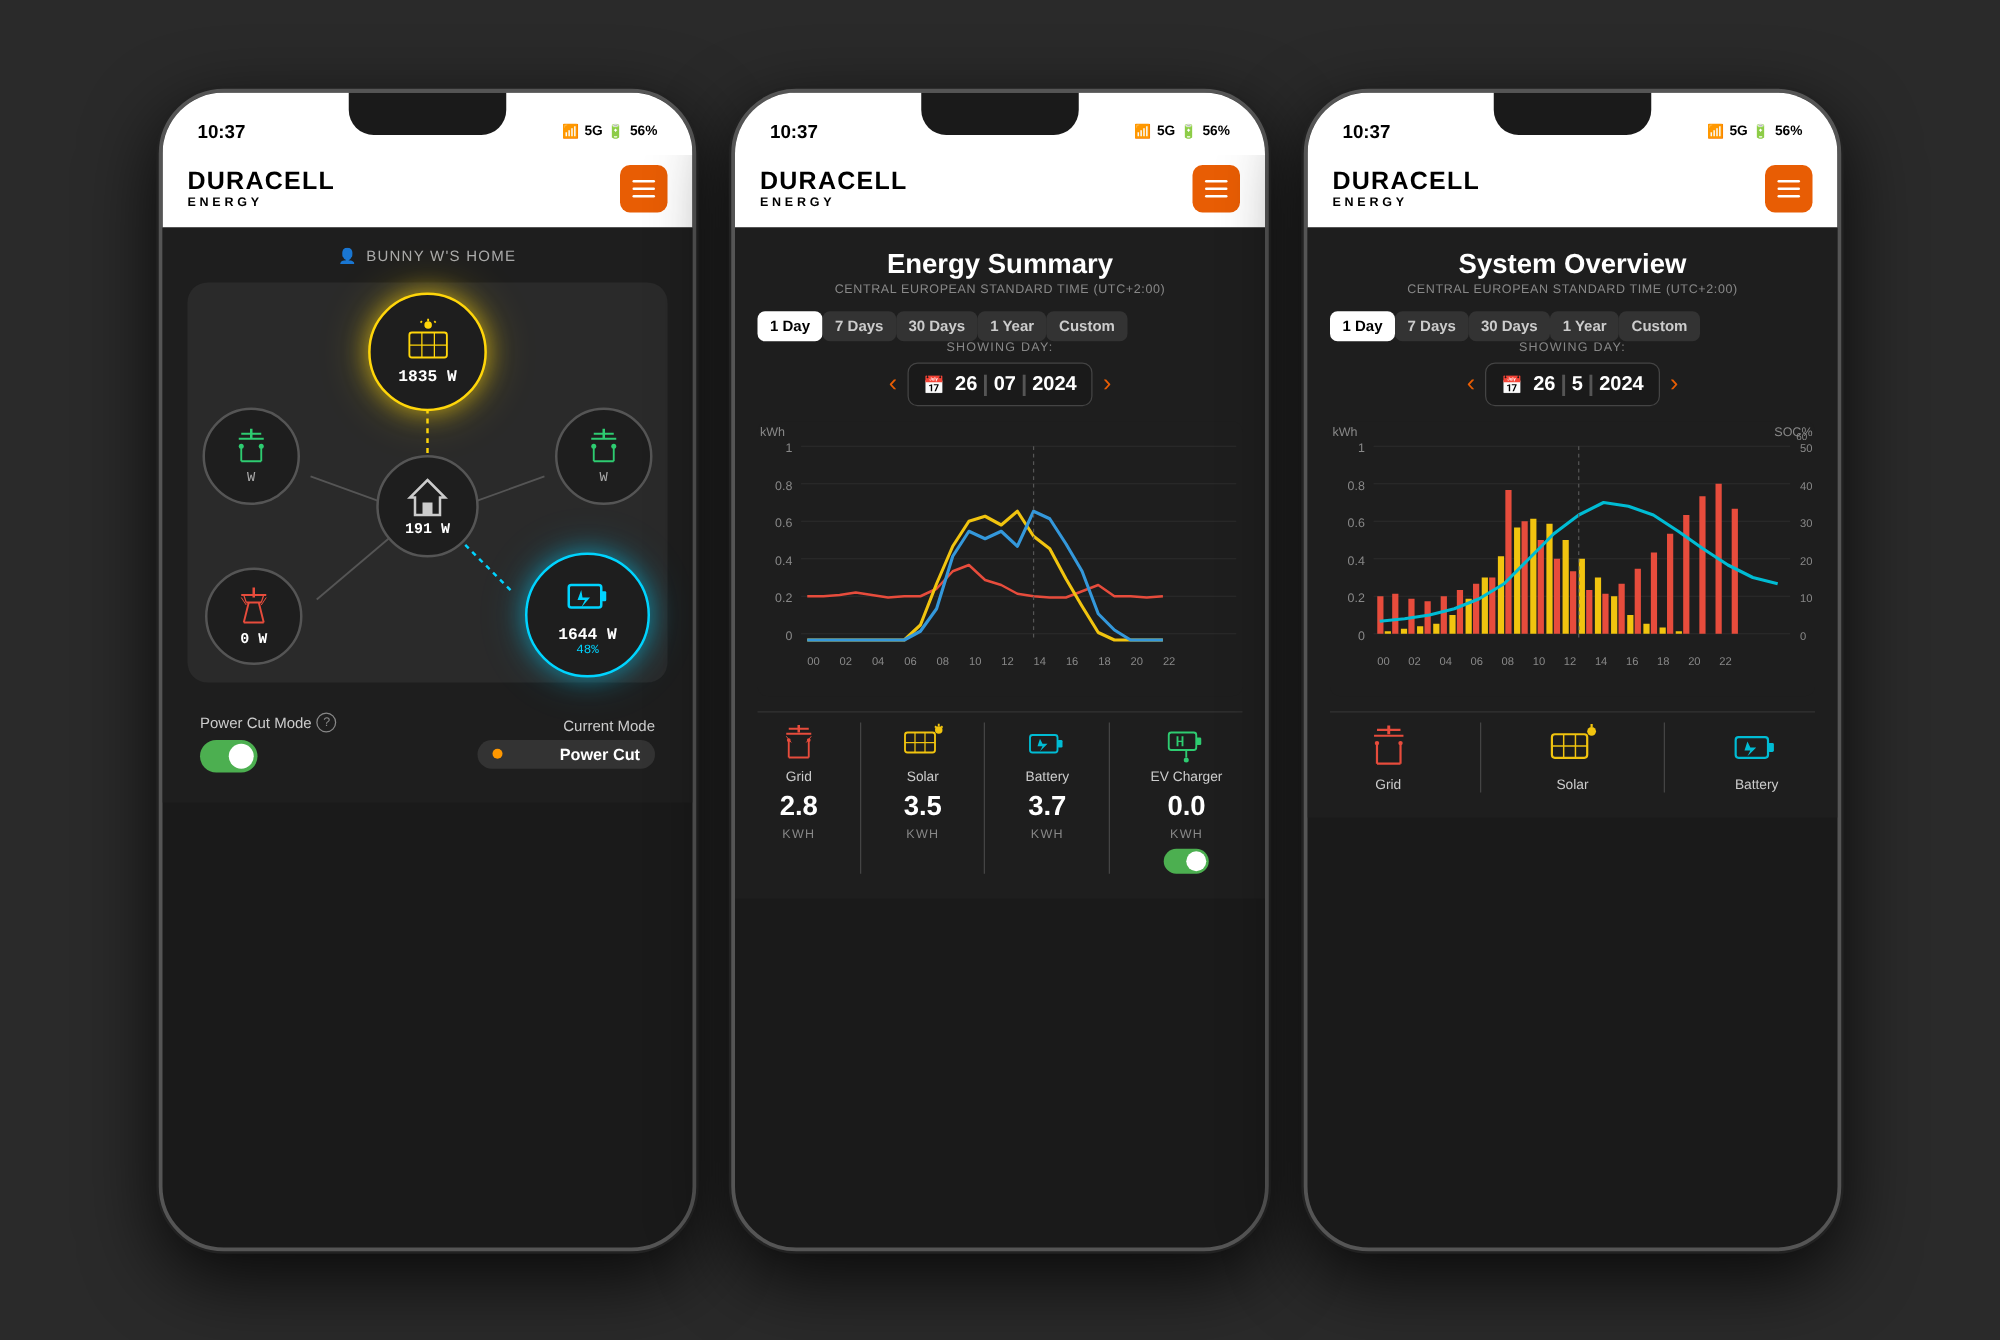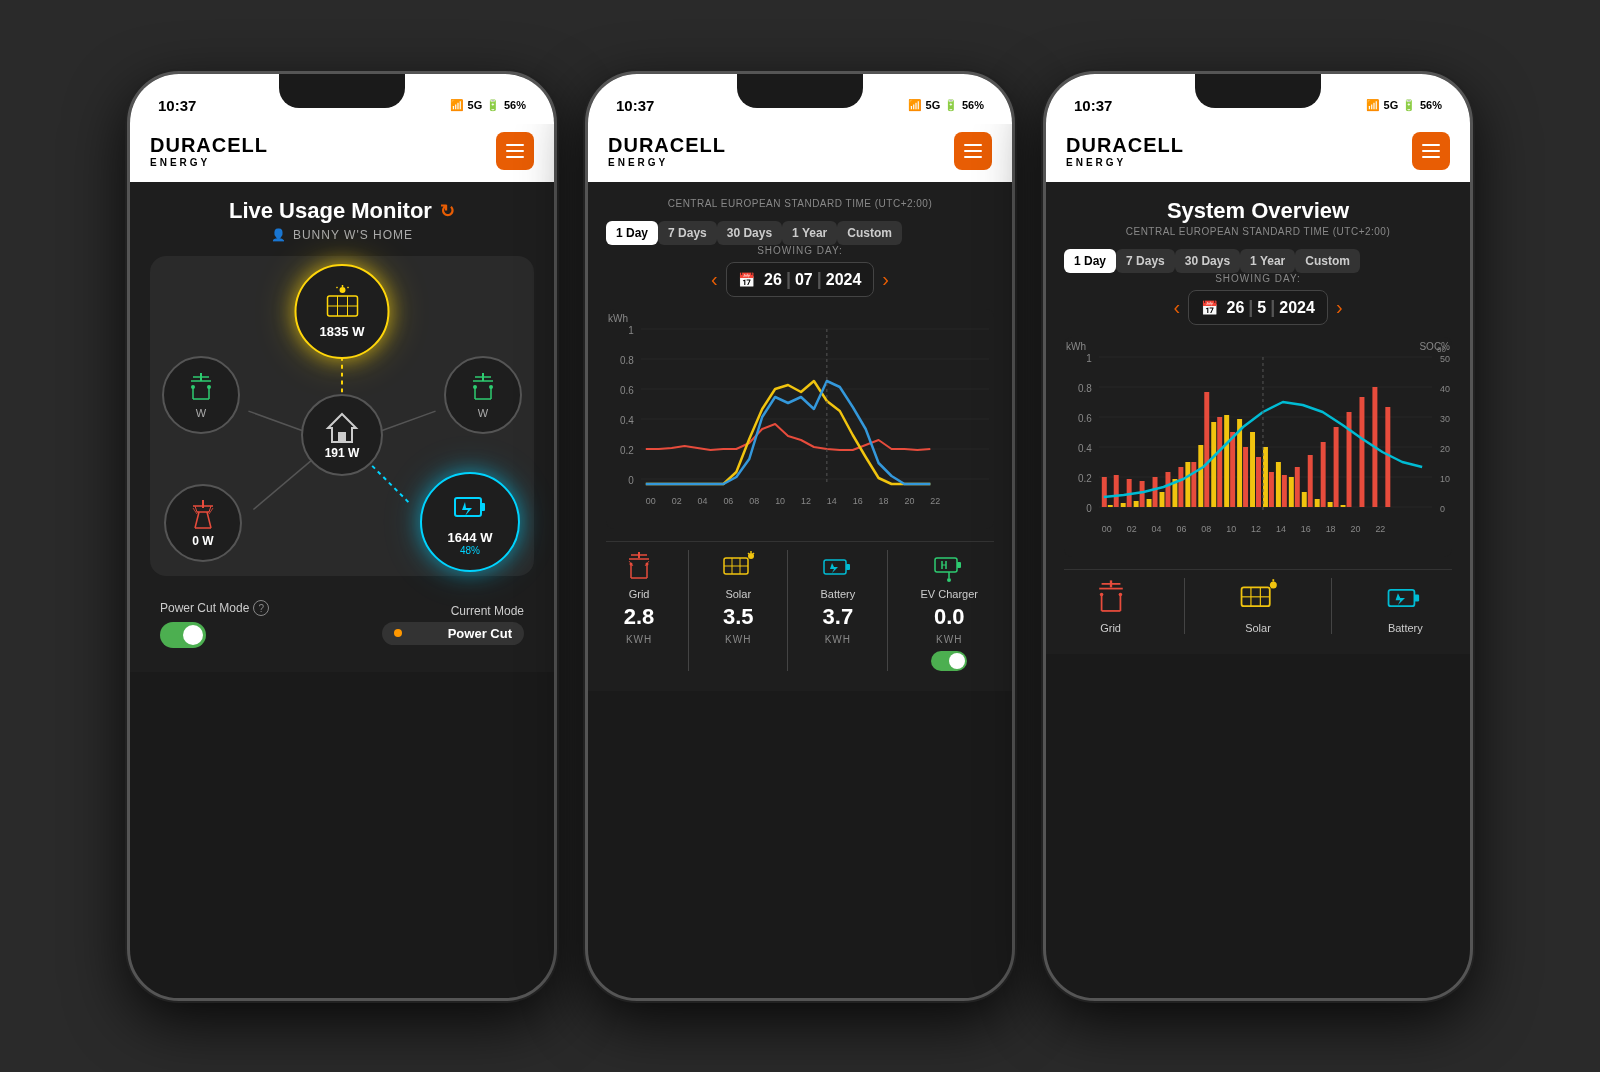--- a/index.html
+++ b/index.html
@@ -150,20 +150,21 @@
       justify-content: center;
     }
     .node-circle {
       border-radius: 50%;
       border: 2px solid #555;
       display: flex;
       flex-direction: column;
       align-items: center;
       justify-content: center;
       background: #1e1e1e;
+      font-family: Liberation Mono, monospace;
     }
     .node-circle.solar {
       width: 100px; height: 100px;
       border-color: #ffd60a;
       box-shadow: 0 0 20px rgba(255,214,10,0.6), 0 0 40px rgba(255,214,10,0.3);
     }
     .node-circle.battery {
       width: 100px; height: 100px;
       border-color: #00d4ff;
       box-shadow: 0 0 20px rgba(0,212,255,0.5), 0 0 40px rgba(0,212,255,0.2);
@@ -380,24 +381,20 @@
       <span class="brand-sub">ENERGY</span>
     </div>
     <div class="menu-btn">
       <span></span>
         <span></span>
         <span></span>
     </div>
   </div>
 
   <div class="screen screen1">
-    <div class="screen1-title">
-      <span>Live Usage Monitor</span>
-      <span class="refresh-icon">↻</span>
-    </div>
     <div class="home-label">
       <span>👤</span>
       <span>BUNNY W'S HOME</span>
     </div>
 
     <div class="flow-diagram">
       <svg class="flow-svg" viewBox="0 0 390 320">
 
         <line x1="195" y1="100" x2="195" y2="165" stroke="#ffd60a" stroke-width="2" stroke-dasharray="4,4"></line>
 
@@ -538,20 +535,21 @@
       <span class="brand-name">DURACELL</span>
       <span class="brand-sub">ENERGY</span>
     </div>
     <div class="menu-btn">
       <span></span>
         <span></span>
         <span></span>
     </div>
   </div>
   <div class="screen screen23">
+    <div class="screen-title">Energy Summary</div>
     <div class="screen-subtitle">CENTRAL EUROPEAN STANDARD TIME (UTC+2:00)</div>
 
     <div class="time-tabs">
       <div class="tab active">1 Day</div>
       <div class="tab inactive">7 Days</div>
       <div class="tab inactive">30 Days</div>
       <div class="tab inactive">1 Year</div>
       <div class="tab inactive">Custom</div>
     </div>
 

